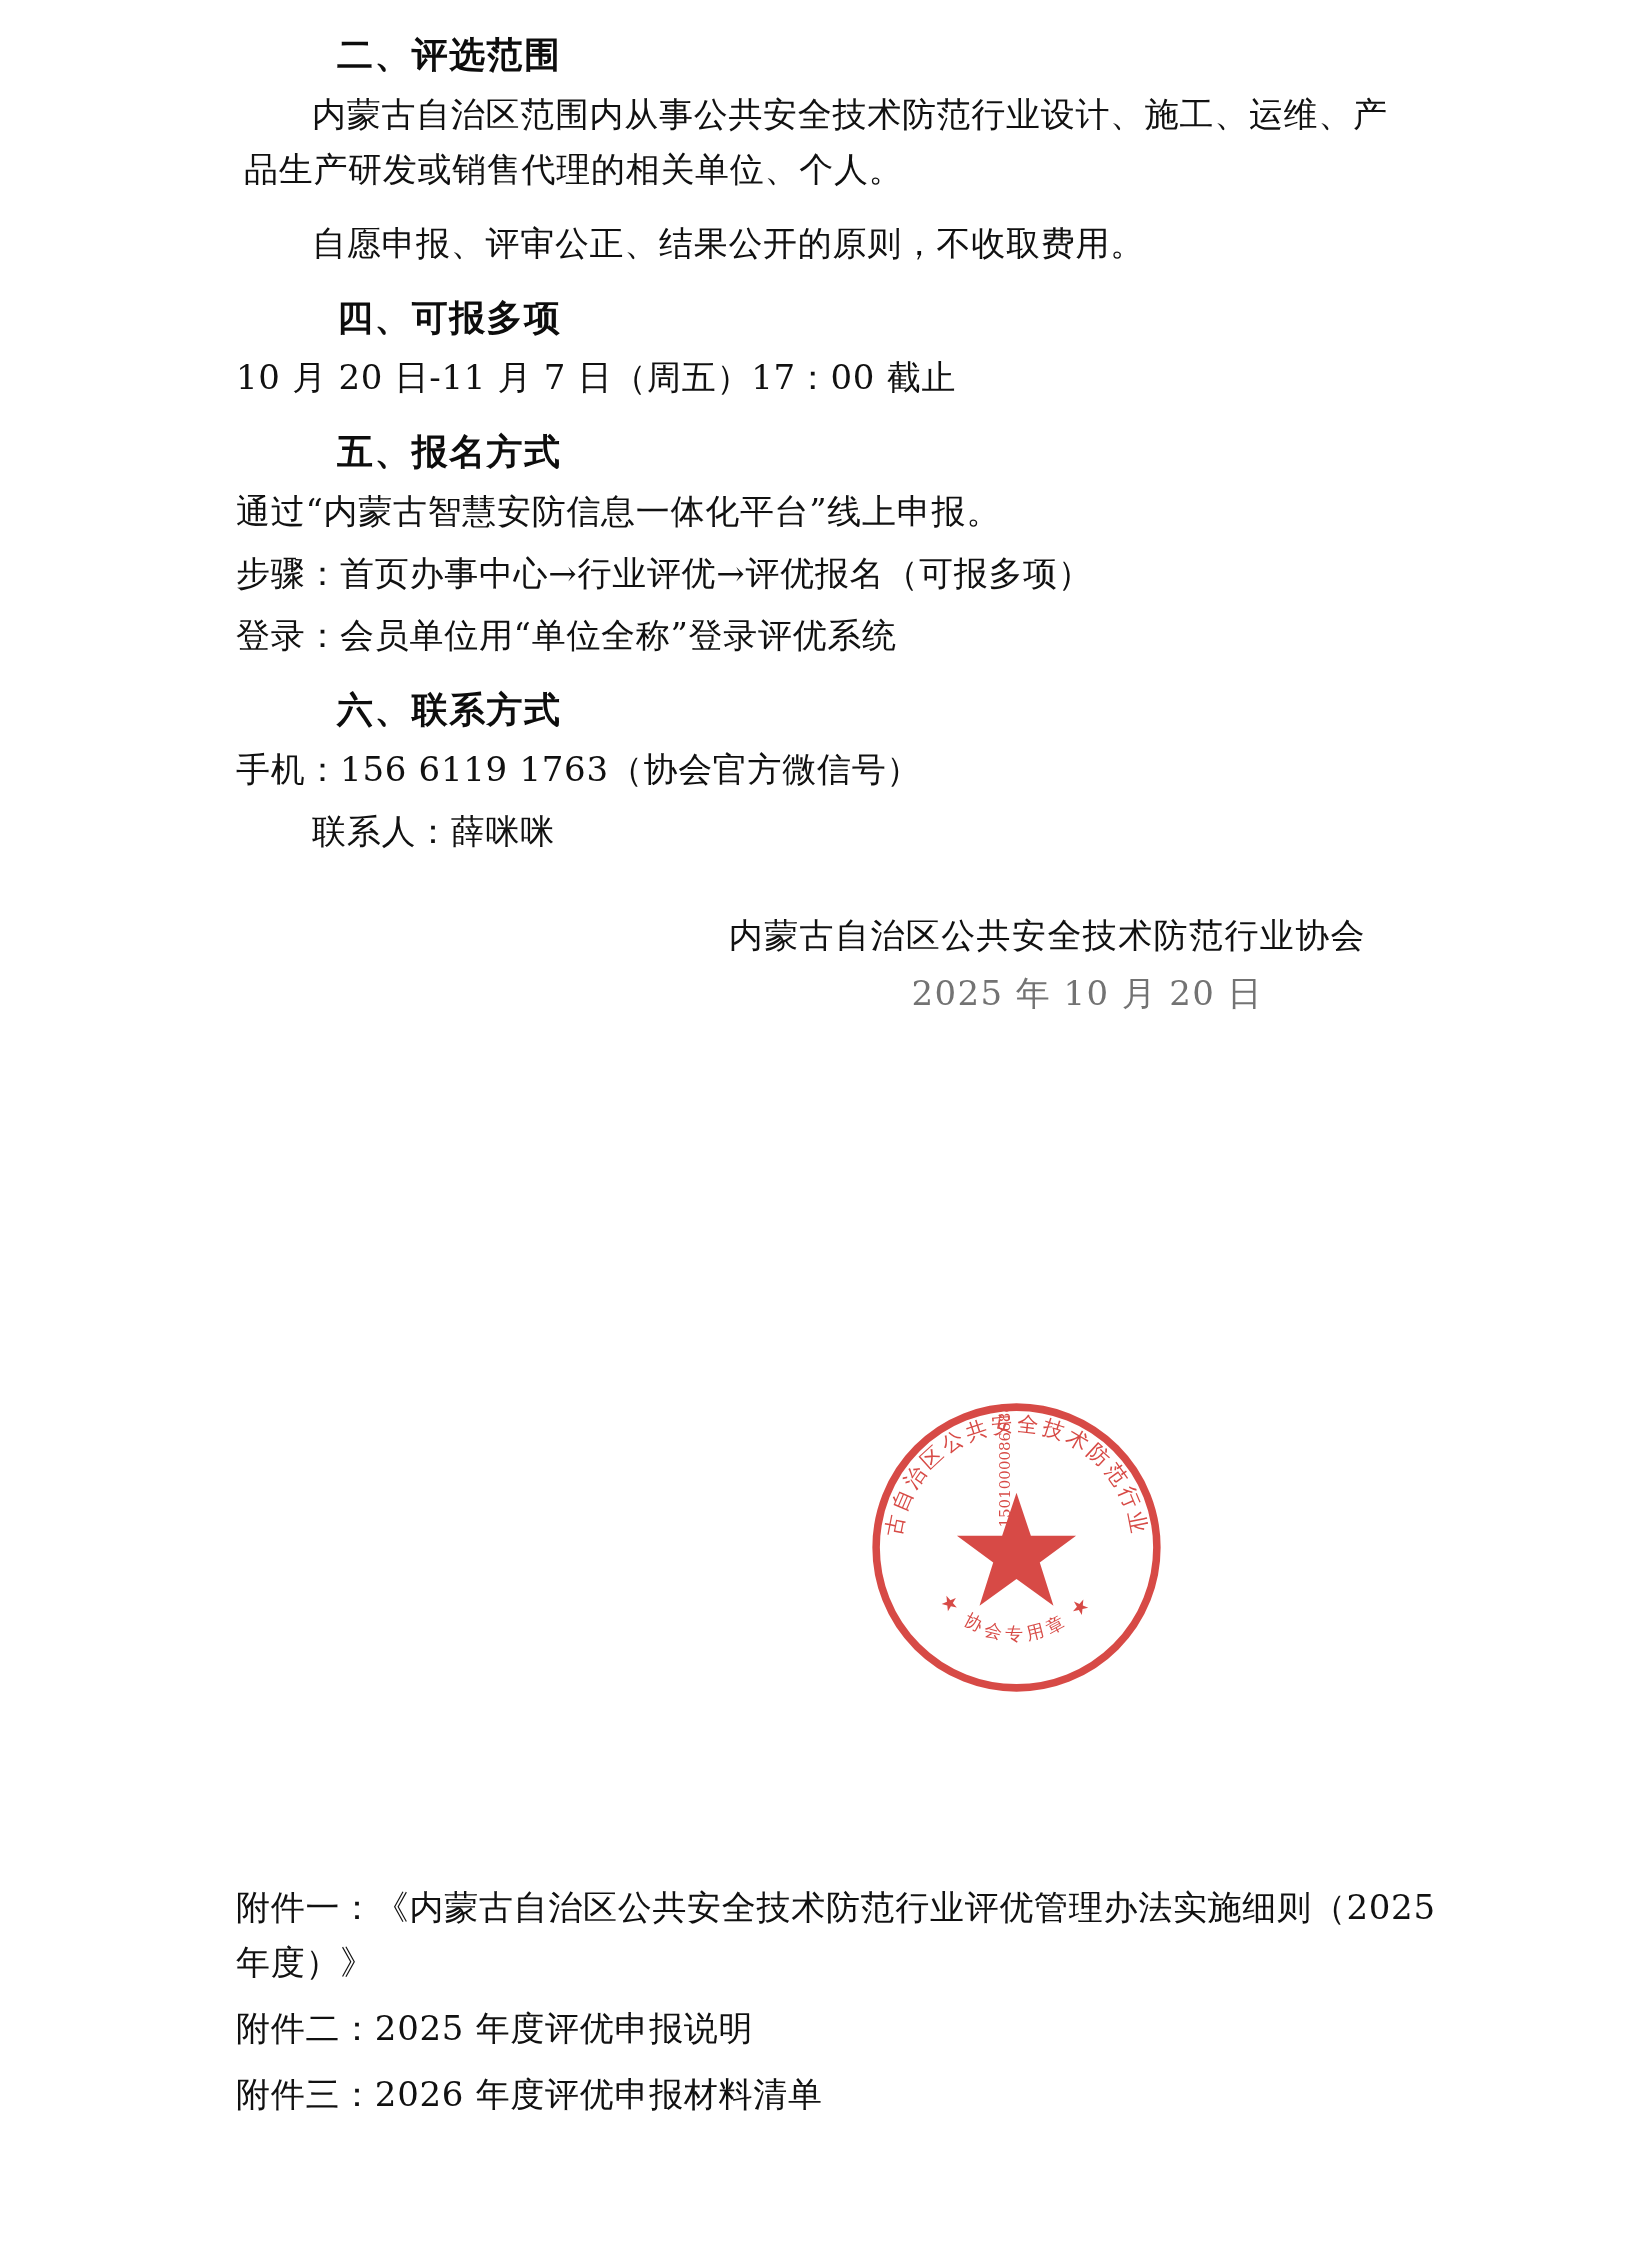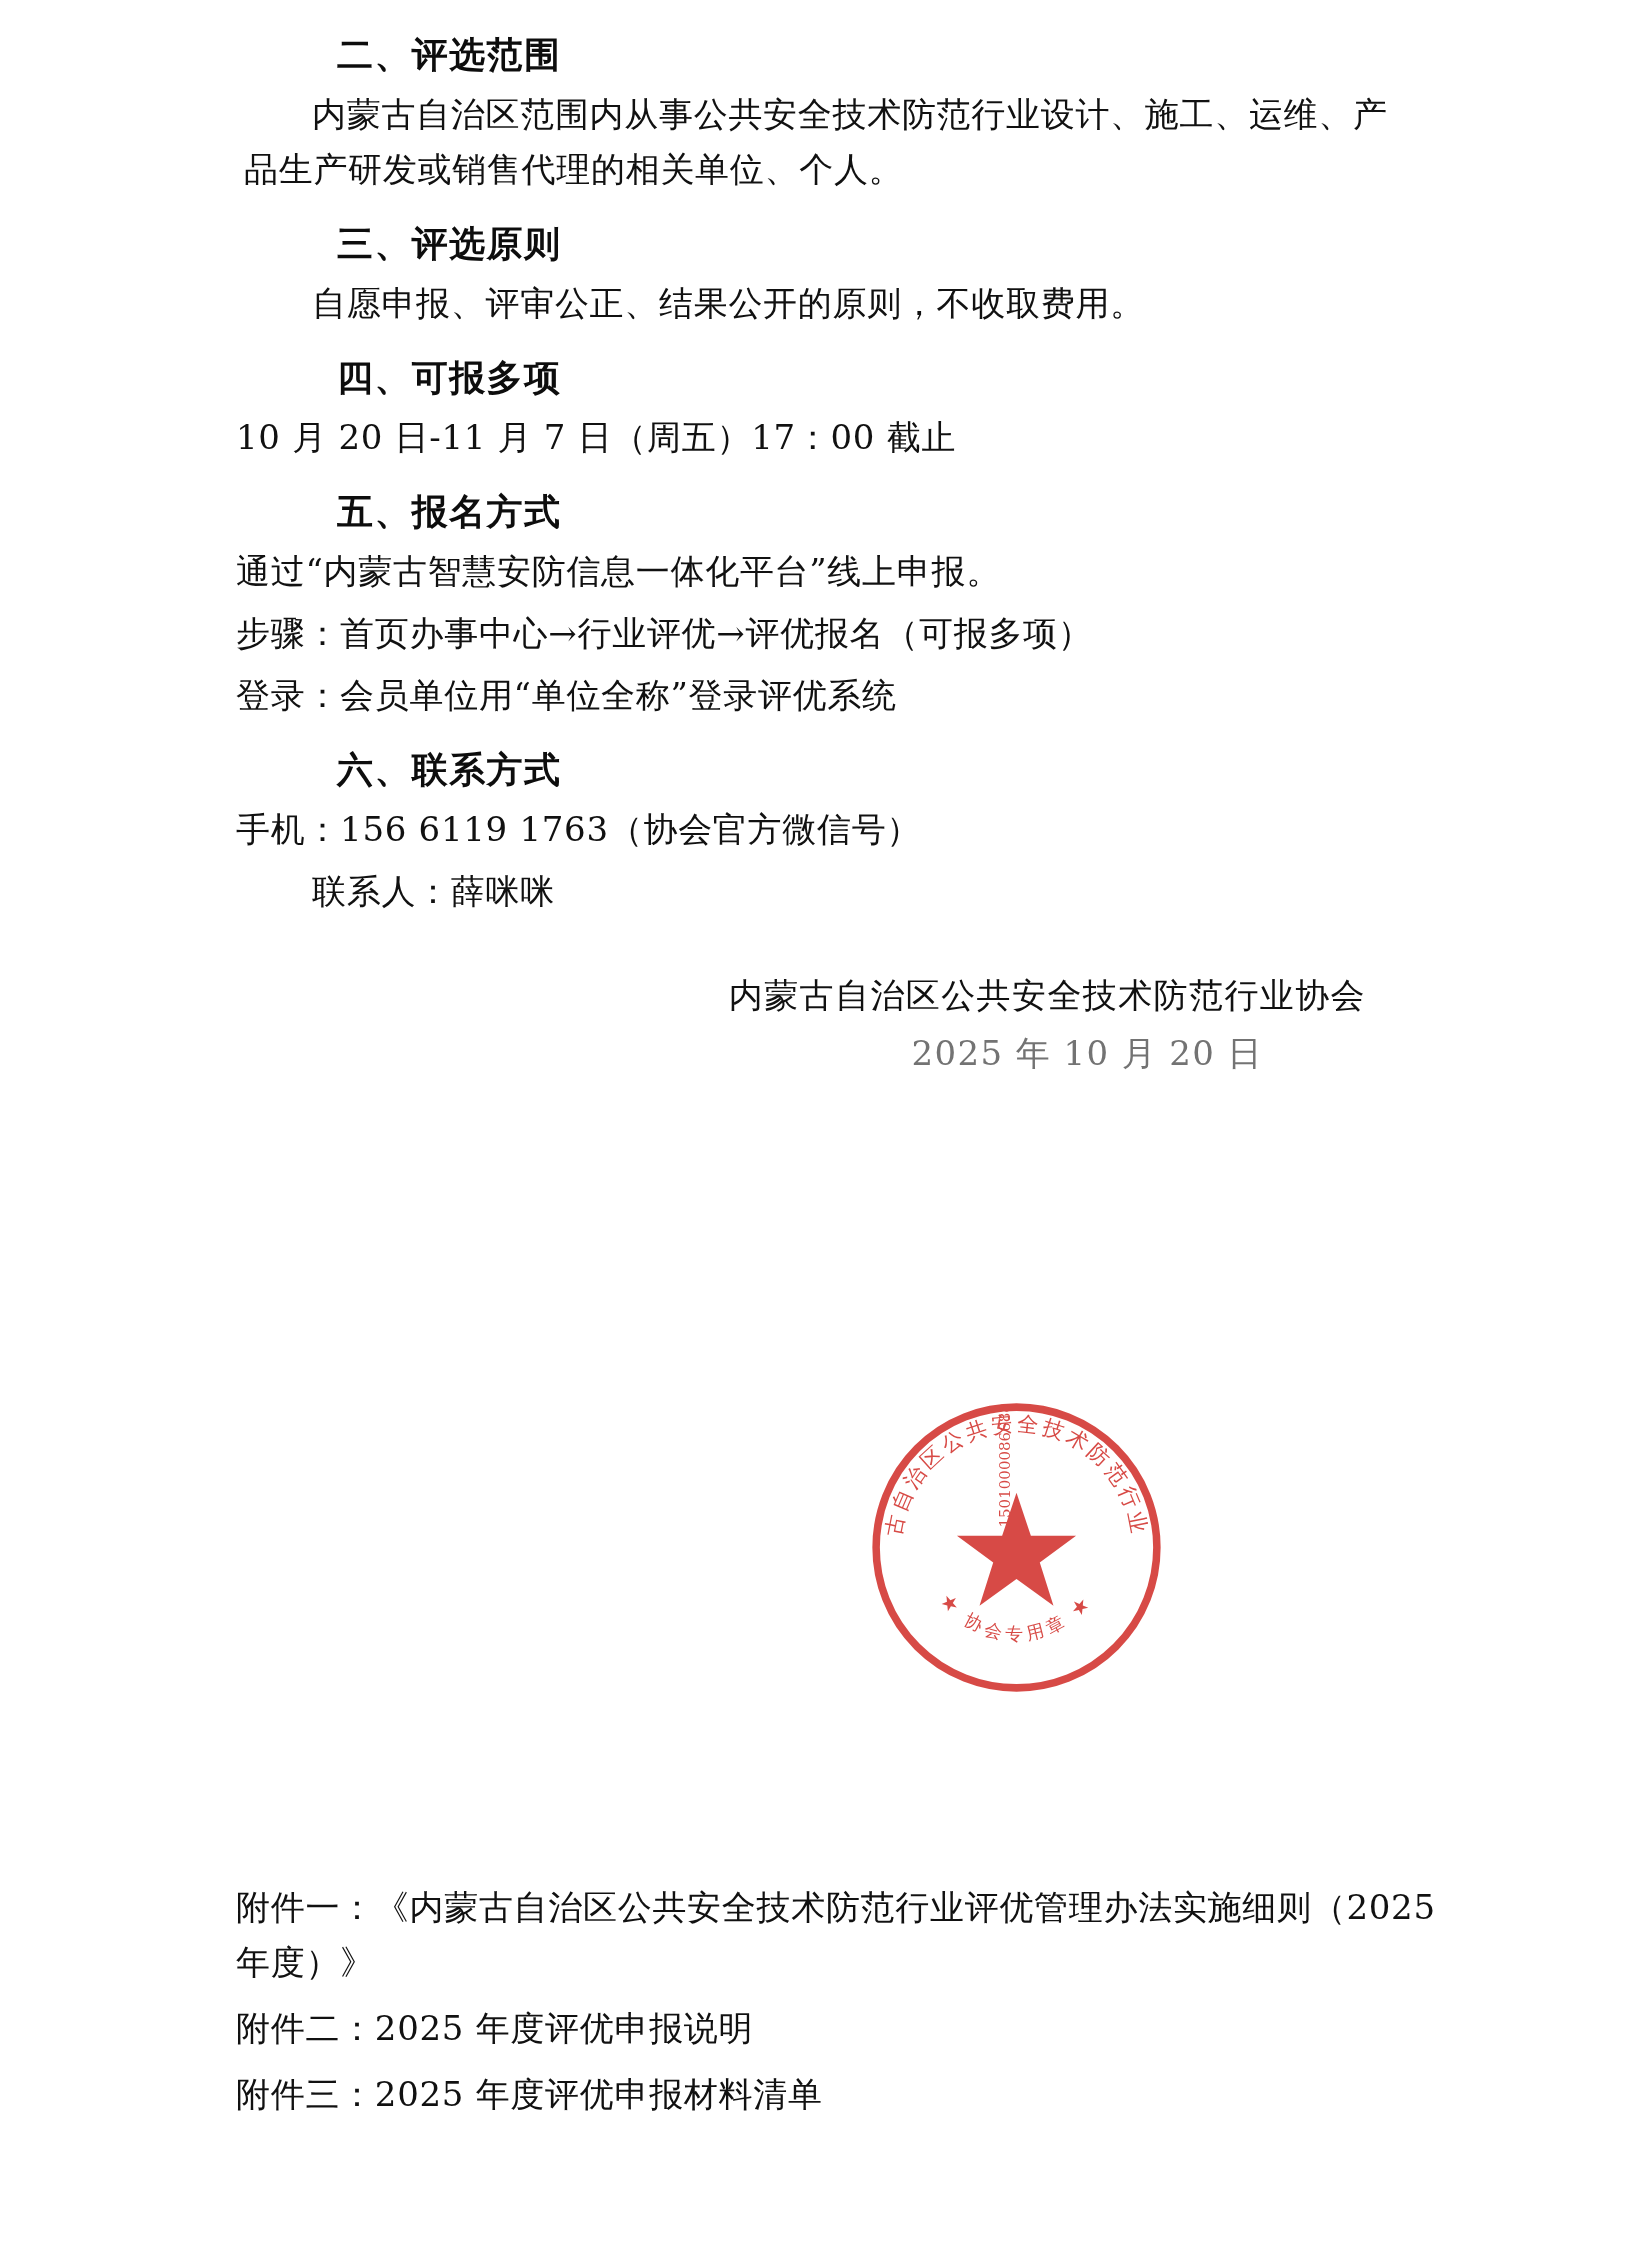--- a/index.html
+++ b/index.html
@@ -104,21 +104,20 @@
 
 <div class="page">
 
   <div class="doc-body">
 
     <h2 class="heading">二、评选范围</h2>
     <p class="para indent">内蒙古自治区范围内从事公共安全技术防范行业设计、施工、运维、产品生产研发或销售代理的相关单位、个人。</p>
 
     <div class="block-gap-sm"></div>
 
-    <h2 class="heading">三、评选原则</h2>
     <p class="para indent">自愿申报、评审公正、结果公开的原则，不收取费用。</p>
 
     <div class="block-gap-sm"></div>
 
     <h2 class="heading">四、可报多项</h2>
     <p class="para flush">10 月 20 日-11 月 7 日（周五）17：00 截止</p>
 
     <div class="block-gap-sm"></div>
 
     <h2 class="heading">五、报名方式</h2>
@@ -153,17 +152,17 @@
         <textPath href="#sealBottomArc" startOffset="50%" text-anchor="middle">★ 协会专用章 ★</textPath>
       </text>
       <text x="230" y="340" font-family="DejaVu Serif, serif" font-size="22" fill="#d2322d" text-anchor="middle" transform="rotate(-90 110 230)">1501000086688</text>
       <polygon fill="#d2322d" points="230,150 251,213 317,213 264,252 284,315 230,276 176,315 196,252 143,213 209,213"></polygon>
     </svg>
   </div>
 
   <div class="attachments">
     <p class="para flush">附件一：《内蒙古自治区公共安全技术防范行业评优管理办法实施细则（2025 年度）》</p>
     <p class="para flush">附件二：2025 年度评优申报说明</p>
-    <p class="para flush">附件三：2025 年度评优申报材料清单</p>
+    <p class="para flush">附件三：2026 年度评优申报材料清单</p>
   </div>
 
 </div>
 
 
 </body></html>

